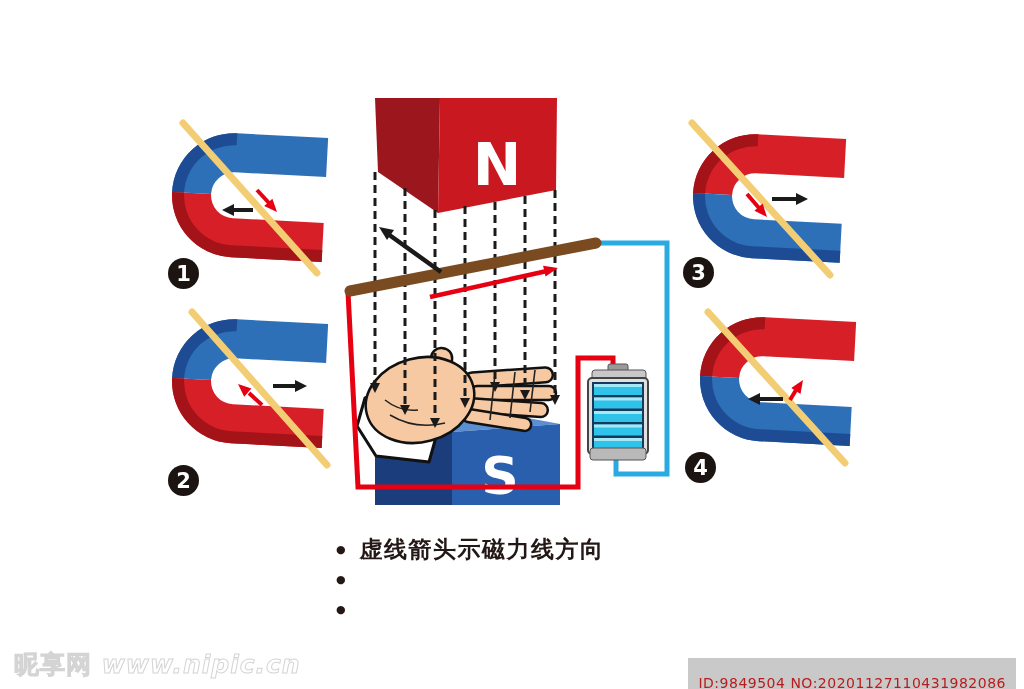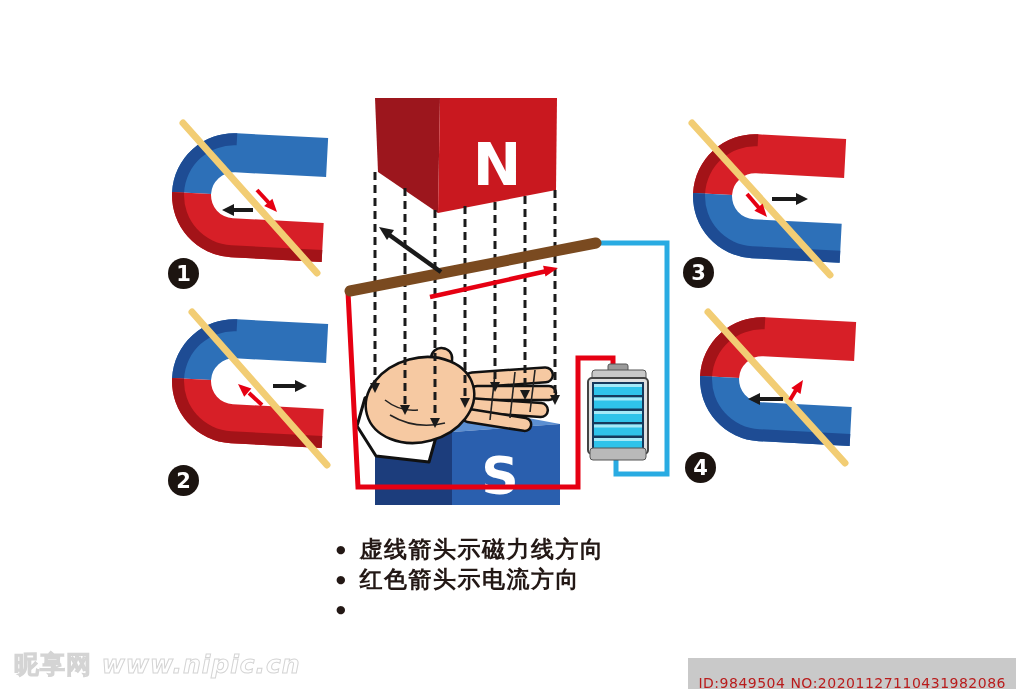--- a/index.html
+++ b/index.html
@@ -196,21 +196,20 @@
     <span>4</span>
   </div>
 
   <div id="legend" class="abs">
     <div class="legend-row">
       <span class="legend-bullet">●</span>
       <span class="legend-label">虚线箭头示磁力线方向</span>
     </div>
     <div class="legend-row">
       <span class="legend-bullet">●</span>
-      <span class="legend-label">红色箭头示电流方向</span>
     </div>
     <div class="legend-row">
       <span class="legend-bullet">●</span>
     </div>
   </div>
 
   <div id="wm-left" class="abs">
     <span>昵享网</span>
     <span class="url">www.nipic.cn</span>
   </div>

